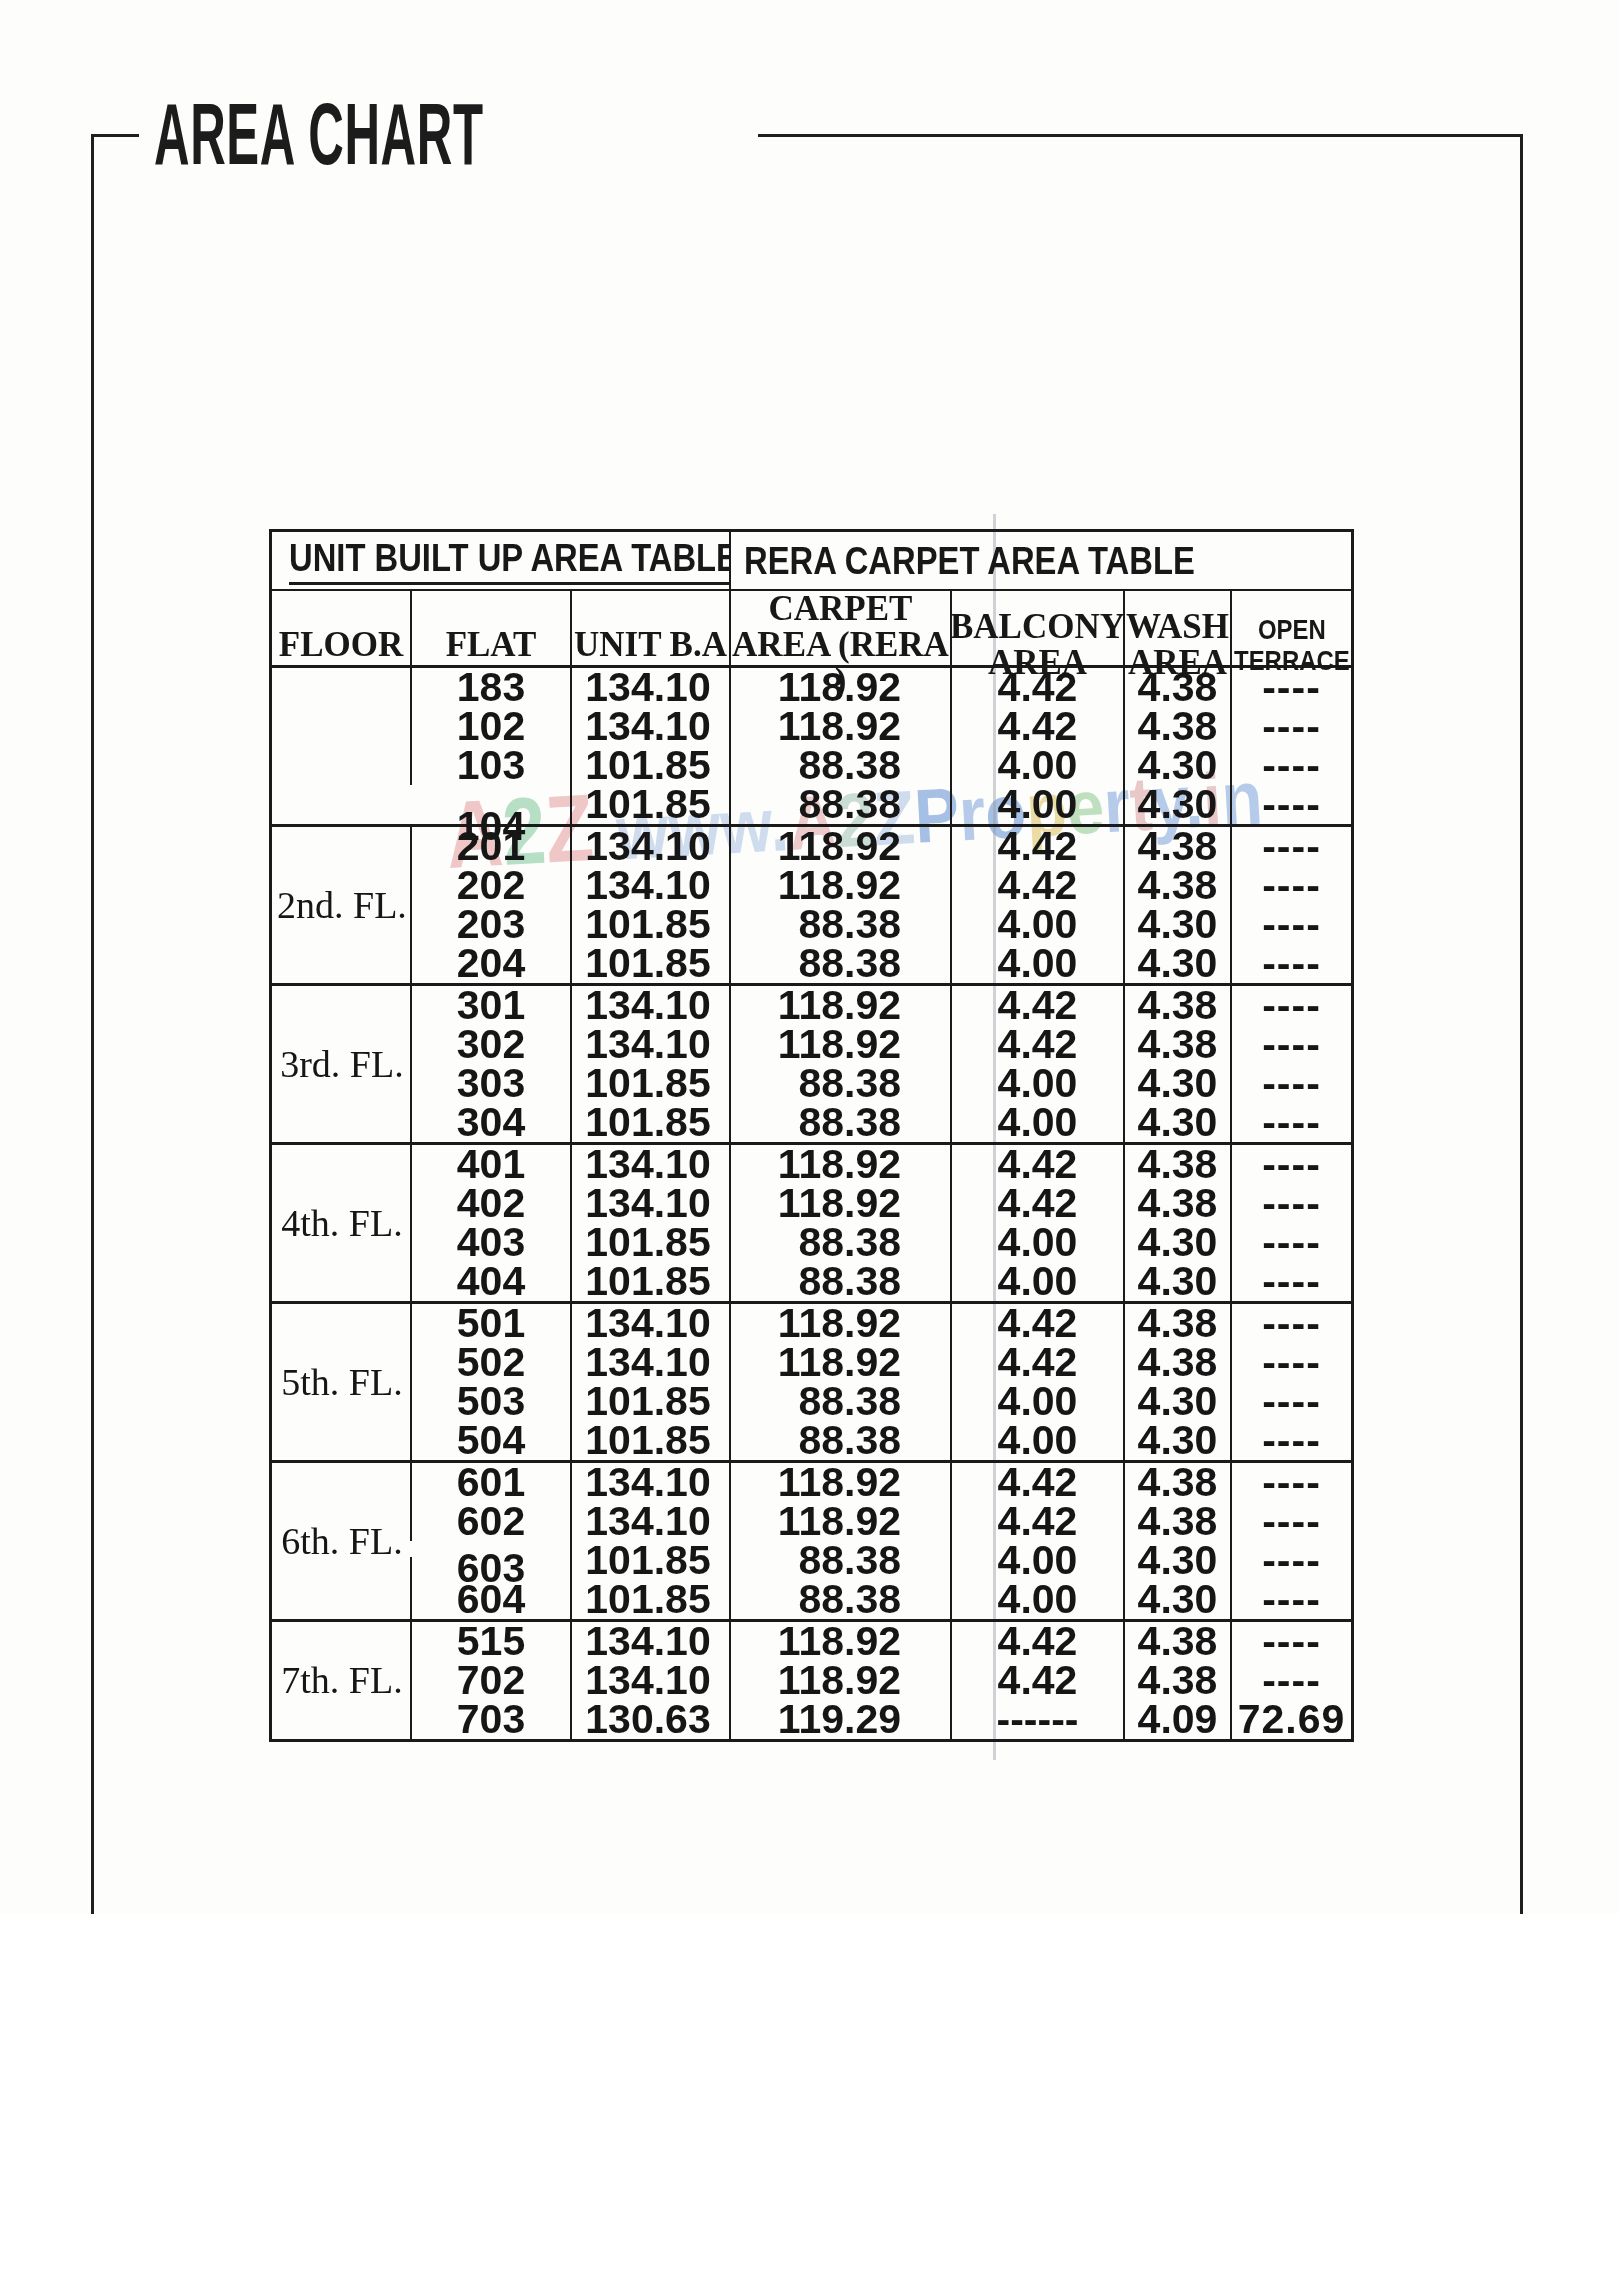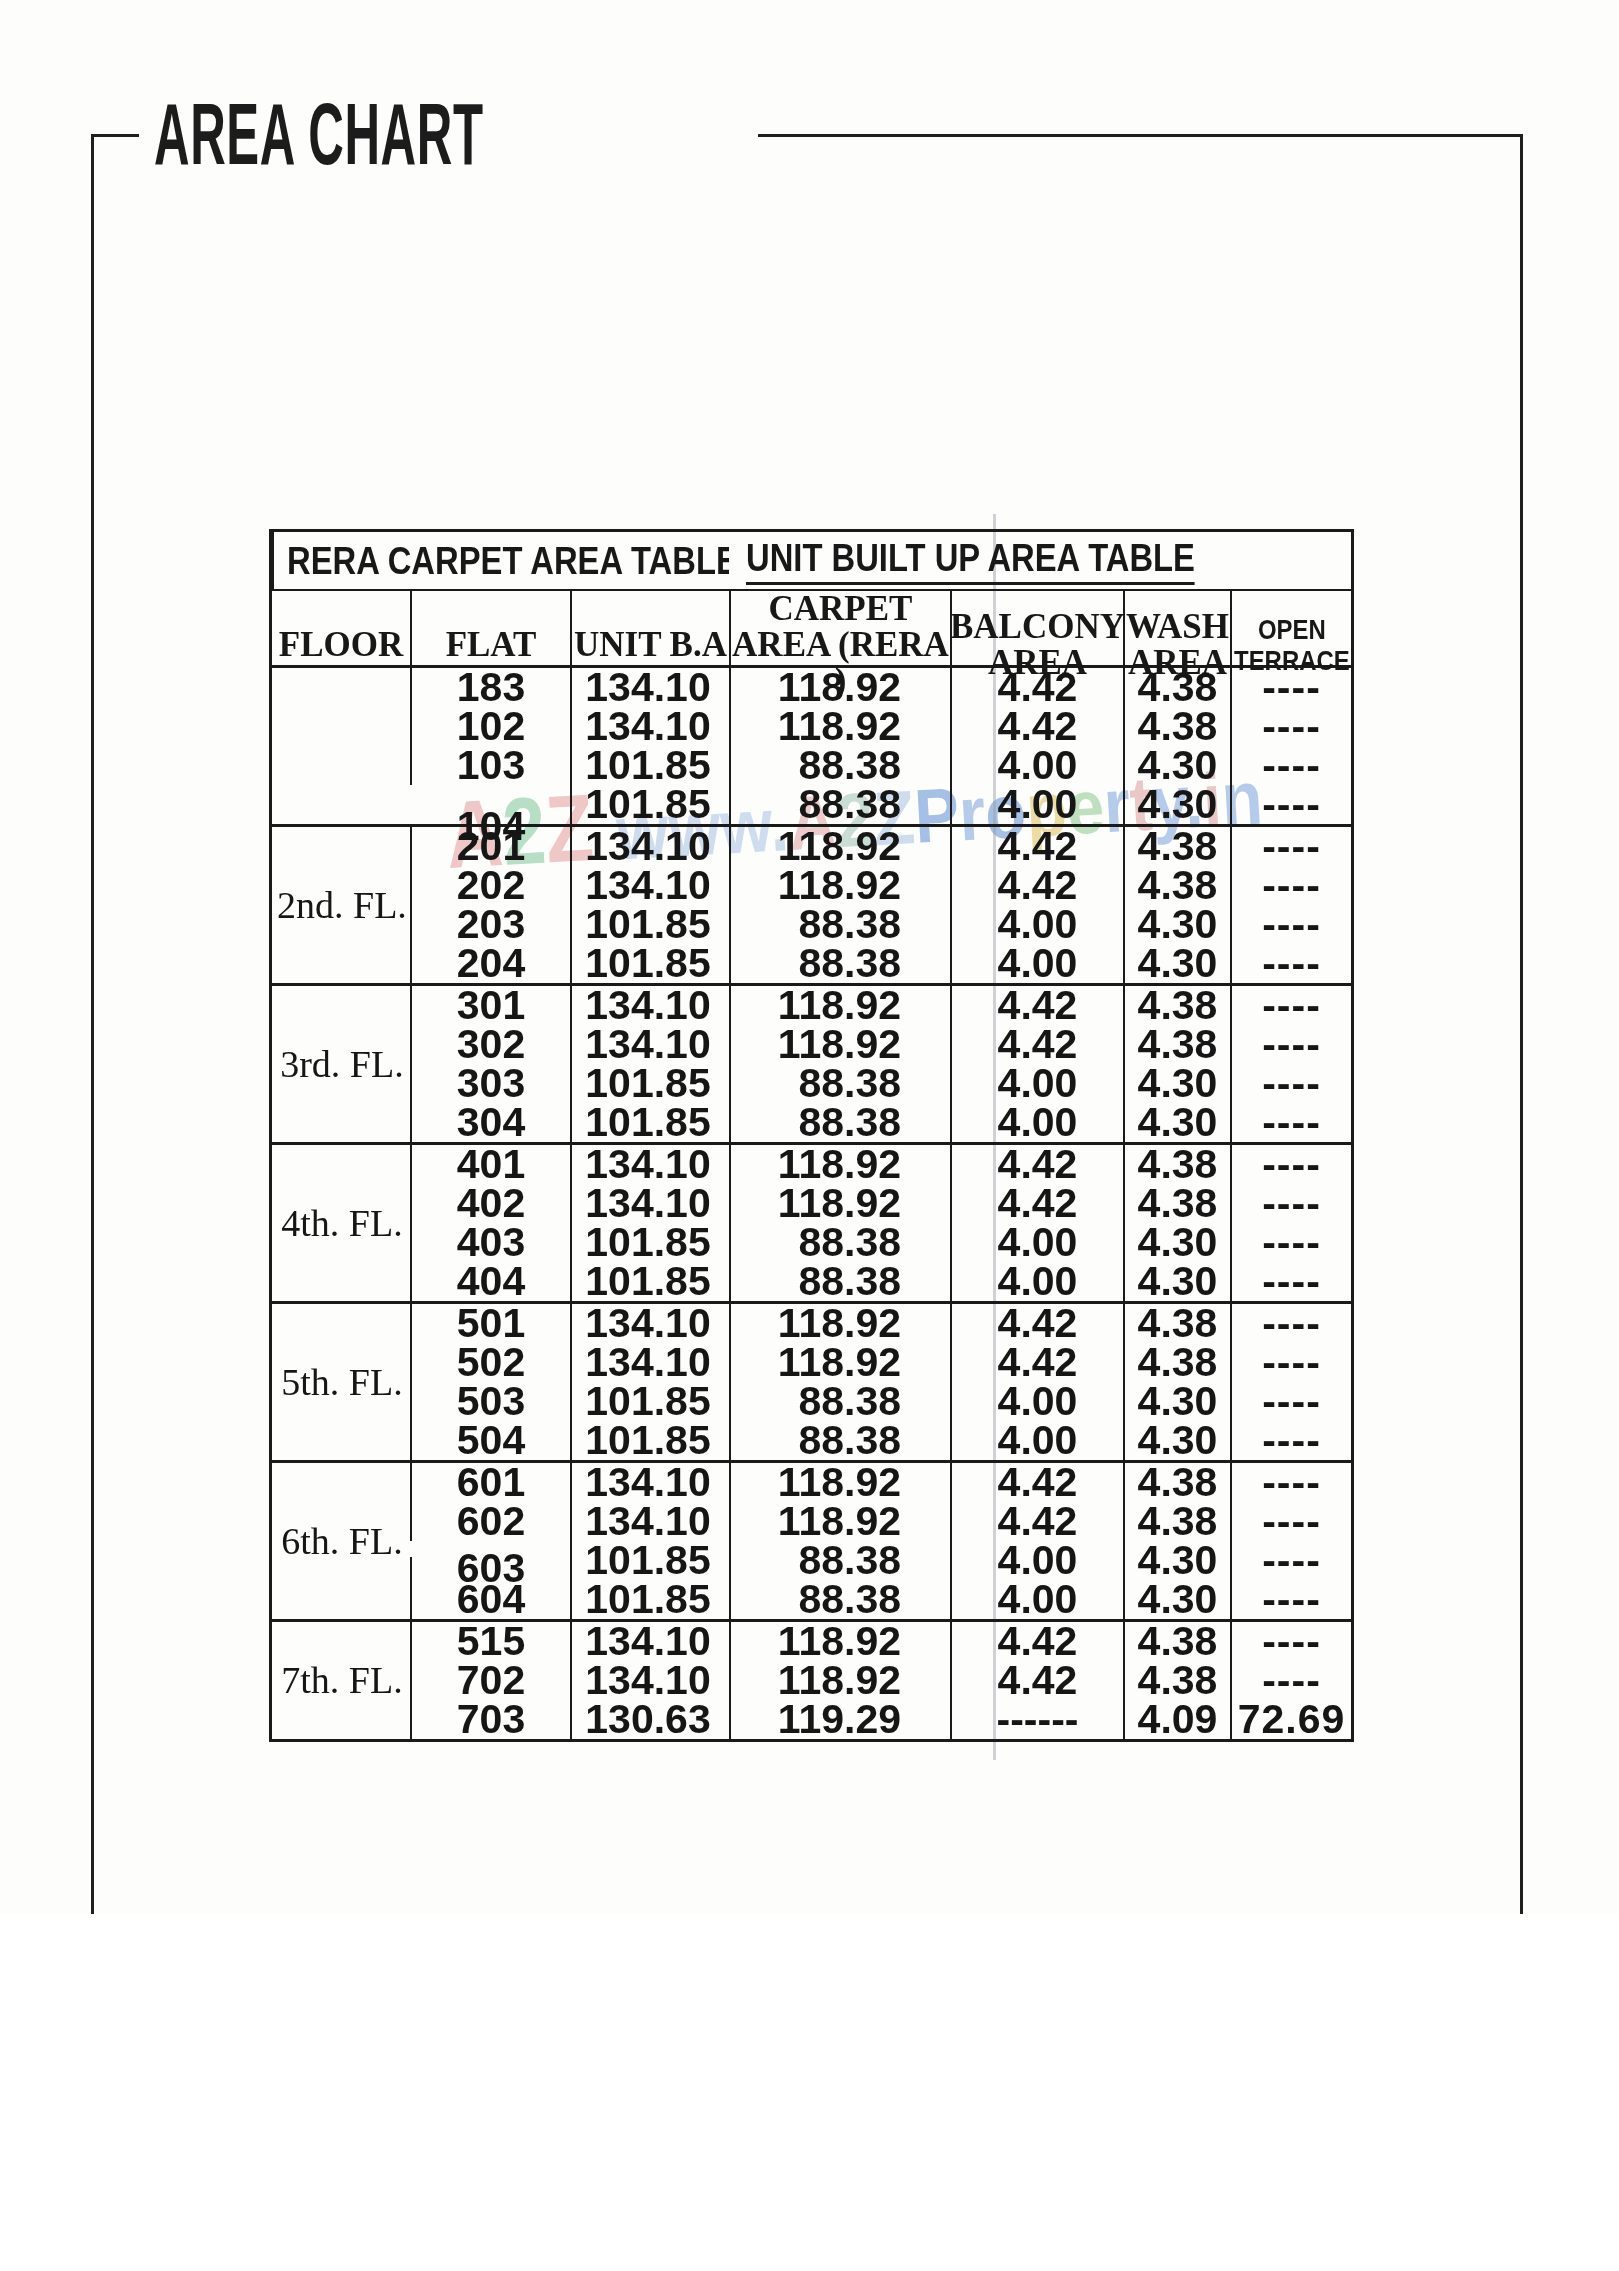--- a/index.html
+++ b/index.html
@@ -95,25 +95,25 @@
 
   <div class="watermark">
     <span class="wm-logo"><span style="color: rgb(228, 156, 156);">A</span><span style="color: rgb(127, 199, 155);">2</span><span style="color: rgb(228, 156, 156);">Z</span></span>
     <span class="wm-url"><span style="color: rgb(169, 194, 228);">w</span><span style="color: rgb(169, 194, 228);">w</span><span style="color: rgb(169, 194, 228);">w</span><span style="color: rgb(169, 194, 228);">.</span><span style="color: rgb(223, 163, 163);">A</span><span style="color: rgb(159, 195, 180);">2</span><span style="color: rgb(169, 194, 228);">Z</span><span style="color: rgb(95, 143, 210);">P</span><span style="color: rgb(125, 164, 218);">r</span><span style="color: rgb(95, 143, 210);">o</span><span style="color: rgb(220, 194, 90);">p</span><span style="color: rgb(140, 201, 143);">e</span><span style="color: rgb(125, 164, 218);">r</span><span style="color: rgb(216, 159, 159);">t</span><span style="color: rgb(125, 164, 218);">y</span><span style="color: rgb(125, 164, 218);">.</span><span style="color: rgb(216, 159, 159);">i</span><span style="color: rgb(125, 164, 218);">n</span></span>
   </div>
 
   <div class="fold-line"></div>
 
   <div class="area-table">
     <div class="t-row1">
+      <div class="hcell left">
+        <span class="cond u-line">UNIT BUILT UP AREA TABLE</span>
+      </div>
       <div class="hcell right">
         <span class="cond">RERA CARPET AREA TABLE</span>
-      </div>
-      <div class="hcell left">
-        <span class="cond u-line">UNIT BUILT UP AREA TABLE</span>
       </div>
     </div>
     <div class="t-row2">
       <div class="hcell">FLOOR</div>
       <div class="hcell">FLAT</div>
       <div class="hcell">UNIT B.A</div>
       <div class="hcell">CARPET
 AREA (RERA )</div>
       <div class="hcell">BALCONY
 AREA</div>

